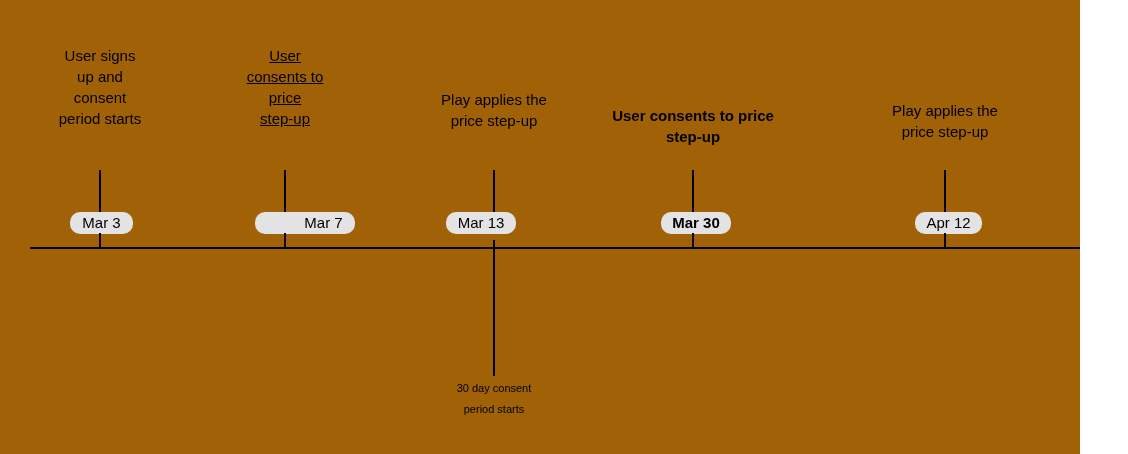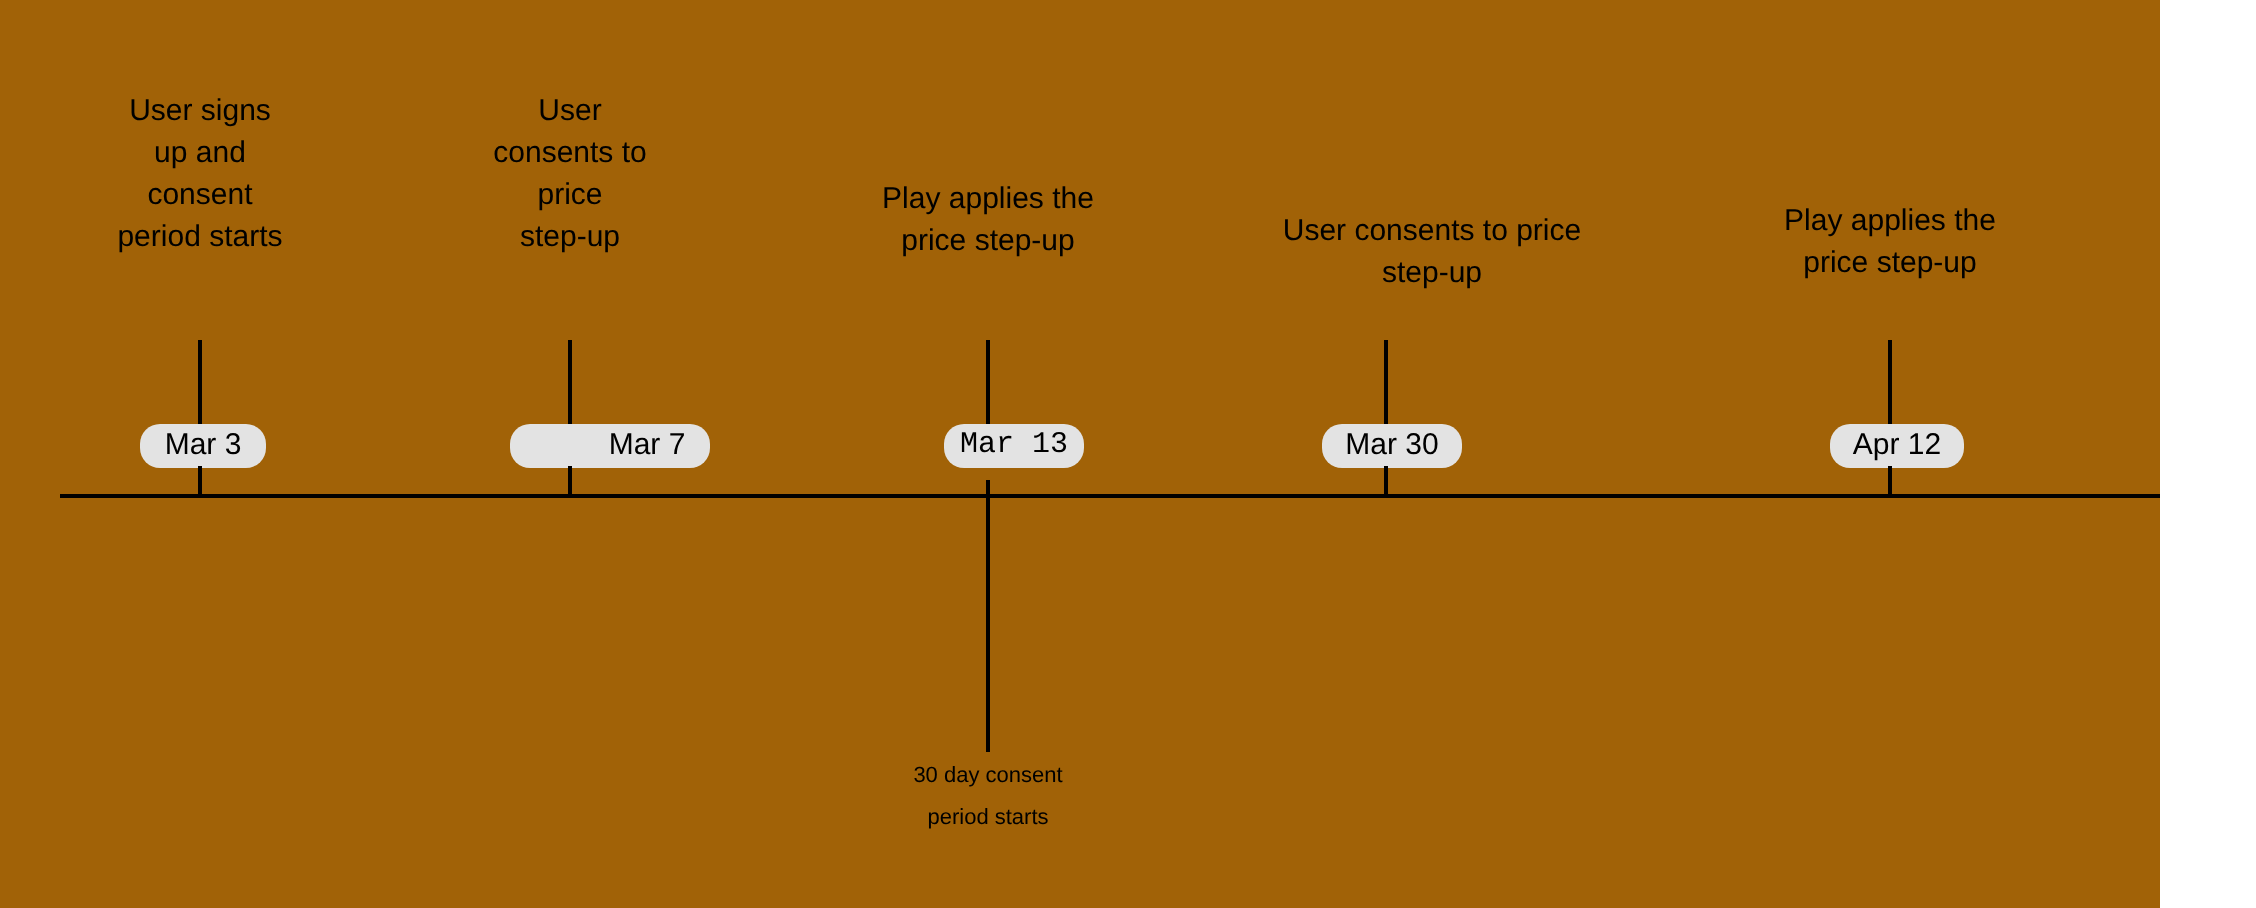--- a/index.html
+++ b/index.html
@@ -89,39 +89,39 @@
   <div class="axis-line" style="left:30px; top:247px; width:1068px;"></div>
 
   <div class="event-label" style="left:25px; top:45px; width:150px;">User signs
 up and
 consent
 period starts</div>
   <div class="tick" style="left:99px; top:170px; height:42px;"></div>
   <div class="date-chip" style="left:70px; top:212px; width:53px;">Mar 3</div>
   <div class="tick" style="left:99px; top:233px; height:15px;"></div>
 
-  <div class="event-label" style="left:210px; top:45px; width:150px;">User
+  <div class="event-label" style="left:210px; top:45px; width:150px;text-decoration:underline;">User
 consents to
 price
 step-up</div>
   <div class="tick" style="left:284px; top:170px; height:42px;"></div>
   <div class="date-chip" style="left:255px; top:212px; width:53px;padding-left:42px;">Mar 7</div>
   <div class="tick" style="left:284px; top:233px; height:15px;"></div>
 
   <div class="event-label" style="left:404px; top:89px; width:180px;">Play applies the
 price step-up</div>
   <div class="tick" style="left:493px; top:170px; height:42px;"></div>
-  <div class="date-chip" style="left:472px; top:212px; width:60px;font-family:Liberation Mono, monospace;">Mar 13</div>
+  <div class="date-chip" style="left:446px; top:212px; width:60px;">Mar 13</div>
 
   <div class="tick" style="left:493px; top:240px; height:136px;"></div>
 
-  <div class="event-label" style="left:606px; top:105px; width:220px;">User consents to price
+  <div class="event-label" style="left:583px; top:105px; width:220px;font-weight:bold;">User consents to price
 step-up</div>
   <div class="tick" style="left:692px; top:170px; height:42px;"></div>
-  <div class="date-chip" style="left:661px; top:212px; width:60px;">Mar 30</div>
+  <div class="date-chip" style="left:661px; top:212px; width:60px;font-weight:bold;">Mar 30</div>
   <div class="tick" style="left:692px; top:233px; height:15px;"></div>
 
   <div class="event-label" style="left:850px; top:100px; width:190px;">Play applies the
 price step-up</div>
   <div class="tick" style="left:944px; top:170px; height:42px;"></div>
   <div class="date-chip" style="left:915px; top:212px; width:57px;">Apr 12</div>
   <div class="tick" style="left:944px; top:233px; height:15px;"></div>
 
 
 

